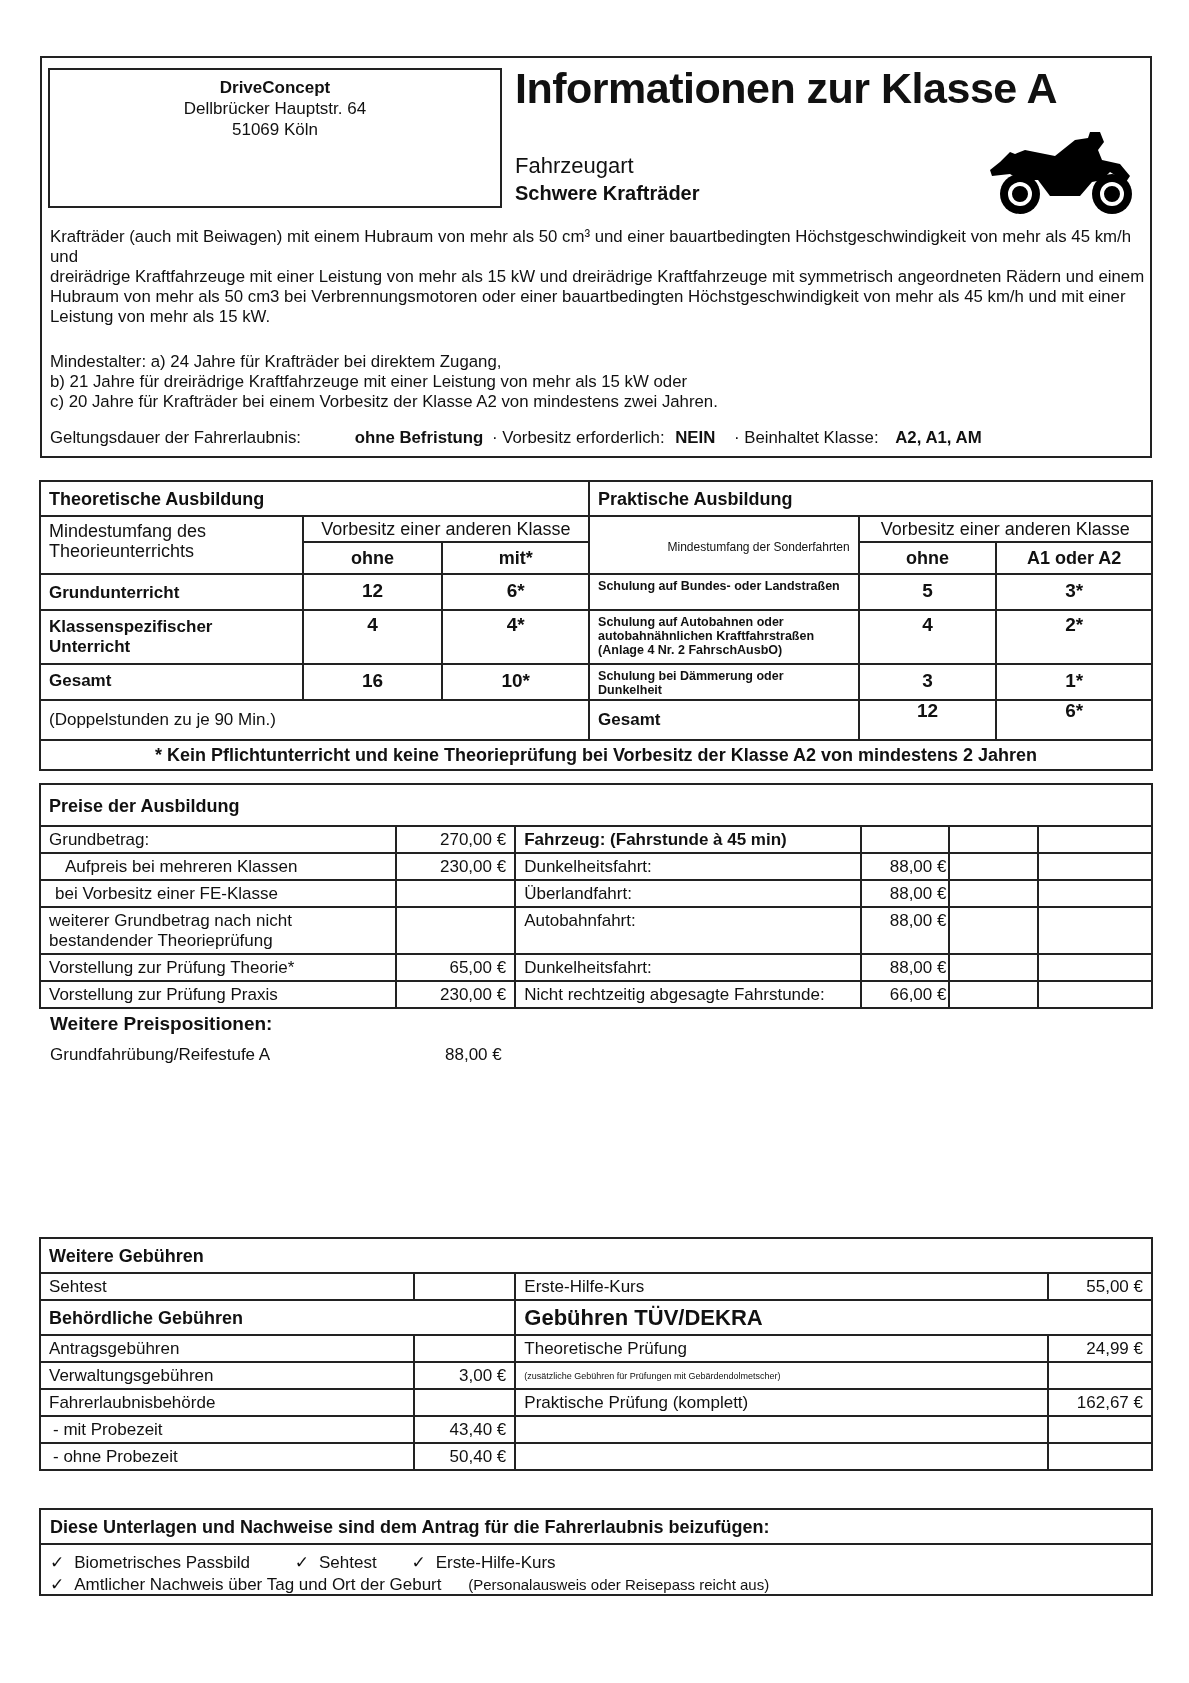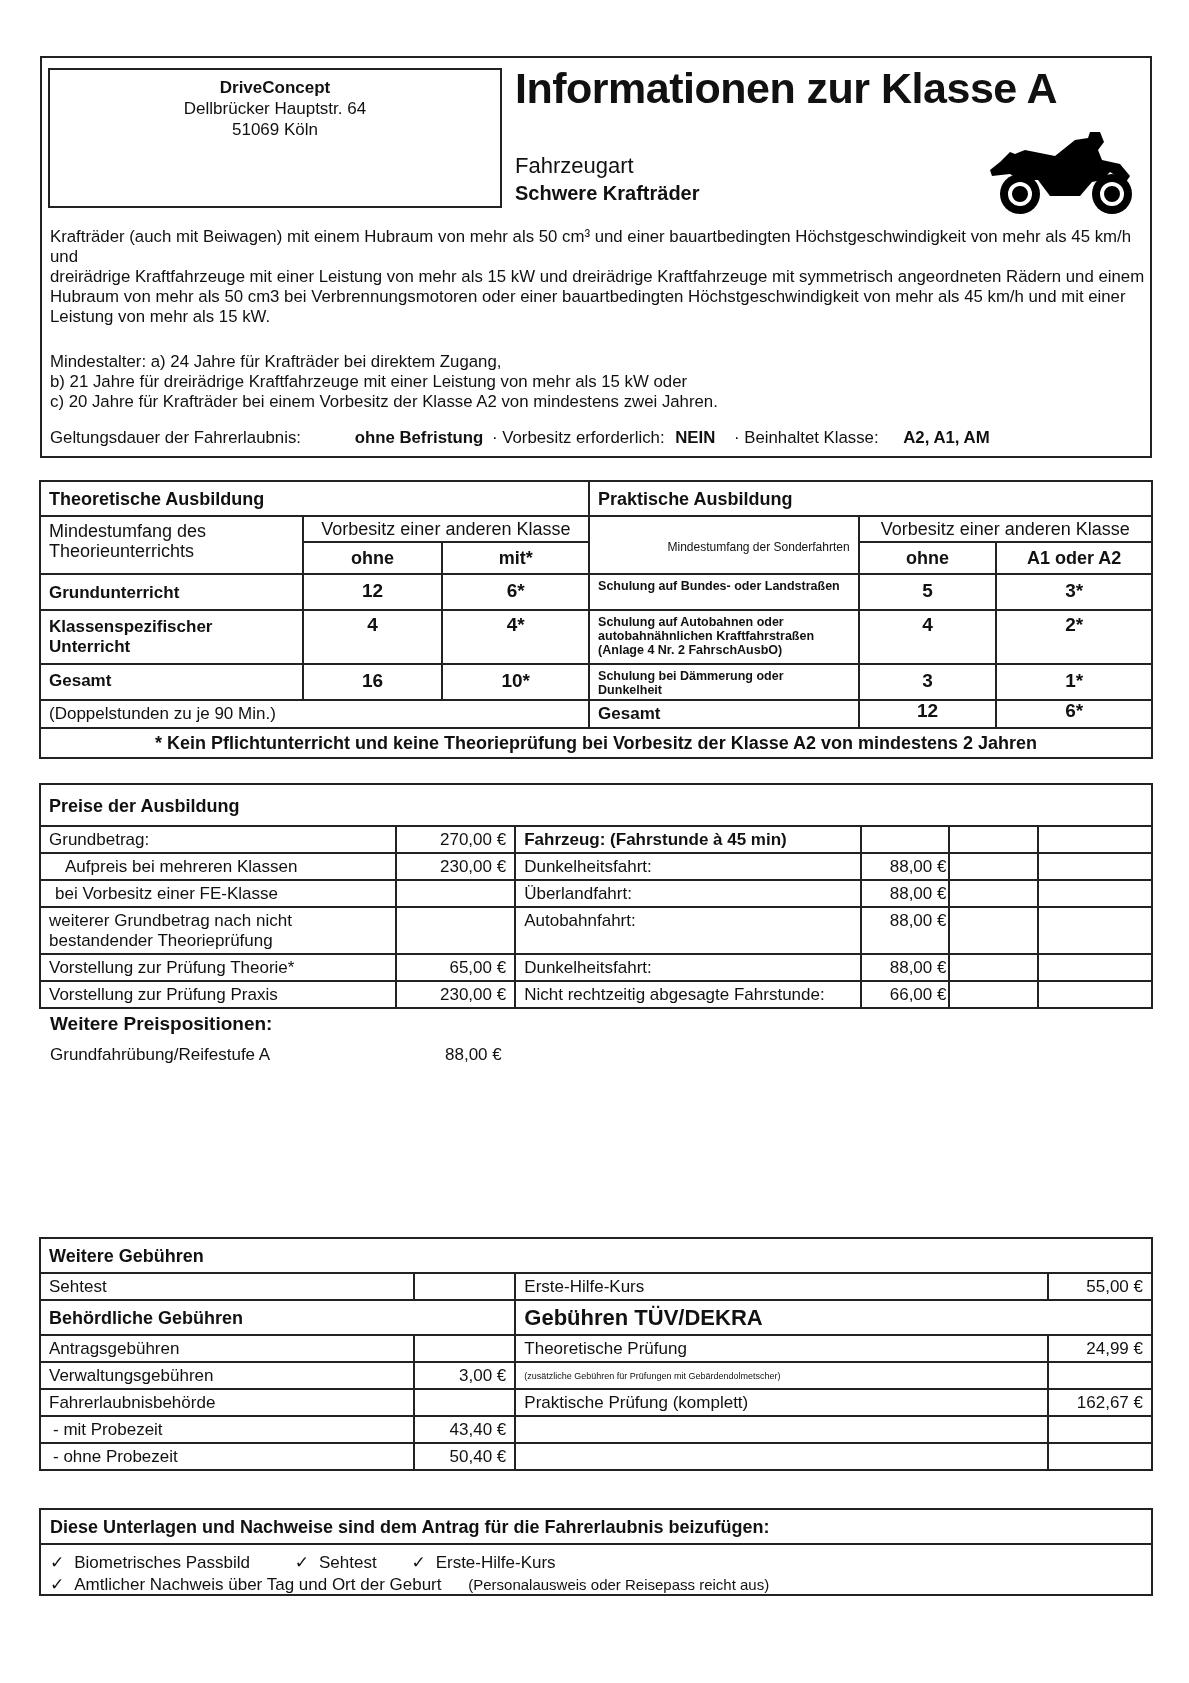--- a/index.html
+++ b/index.html
@@ -79,21 +79,21 @@
 <div id="age" class="abs">
   <div>Mindestalter: a) 24 Jahre für Krafträder bei direktem Zugang,</div>
   <div>b) 21 Jahre für dreirädrige Kraftfahrzeuge mit einer Leistung von mehr als 15 kW oder</div>
   <div>c) 20 Jahre für Krafträder bei einem Vorbesitz der Klasse A2 von mindestens zwei Jahren.</div>
 </div>
 <div id="valid" class="abs">
   <span style="width:300px;">Geltungsdauer der Fahrerlaubnis:</span>
   <span class="b" style="margin-right:4px;">ohne Befristung</span>
   <span style="margin-right:6px;">· Vorbesitz erforderlich:</span>
   <span class="b" style="margin-right:14px;">NEIN</span>
-  <span style="margin-right:20px;">· Beinhaltet Klasse:</span>
+  <span style="margin-right:12px;">· Beinhaltet Klasse:</span>
   <span class="b">A2, A1, AM</span>
 </div>
 
 <table id="ausb">
   <colgroup>
     <col style="width:263px">
       <col style="width:140px">
       <col style="width:147px">
     <col style="width:270px">
       <col style="width:138px">
@@ -133,21 +133,21 @@
     <td class="num" style="padding-top:4px;">2*</td>
   </tr>
   <tr style="height:36px;">
     <td class="b" style="padding-top:6px;">Gesamt</td>
     <td class="num" style="padding-top:6px;">16</td>
     <td class="num" style="padding-top:6px;">10*</td>
     <td class="small" style="padding-top:4px;">Schulung bei Dämmerung oder Dunkelheit</td>
     <td class="num" style="padding-top:6px;">3</td>
     <td class="num" style="padding-top:6px;">1*</td>
   </tr>
-  <tr style="height:28px;">
+  <tr style="height:40px;">
     <td colspan="3" style="vertical-align:middle;">(Doppelstunden zu je 90 Min.)</td>
     <td class="b" style="vertical-align:middle;">Gesamt</td>
     <td class="num" style="vertical-align:top;">12</td>
     <td class="num" style="vertical-align:top;">6*</td>
   </tr>
   <tr style="height:30px;">
     <td colspan="6" class="c b" style="vertical-align:middle;font-size:18px;">* Kein Pflichtunterricht und keine Theorieprüfung bei Vorbesitz der Klasse A2 von mindestens 2 Jahren</td>
   </tr>
 </tbody>
   </table>

